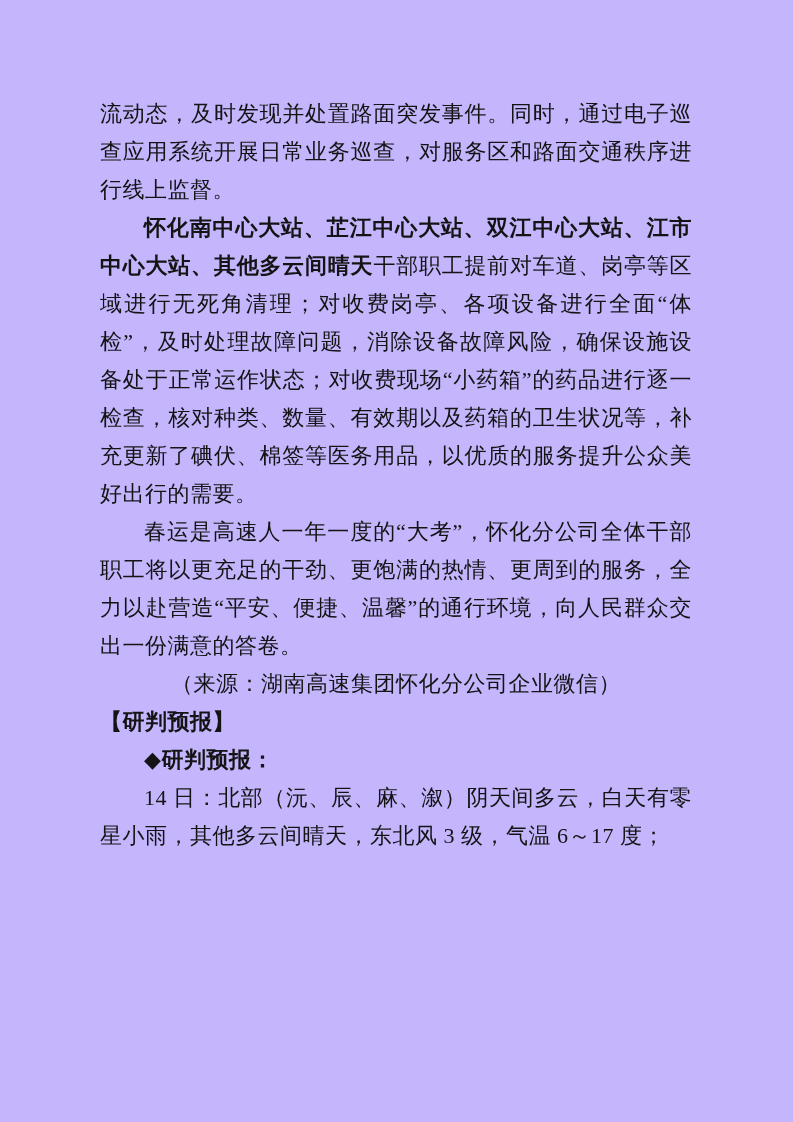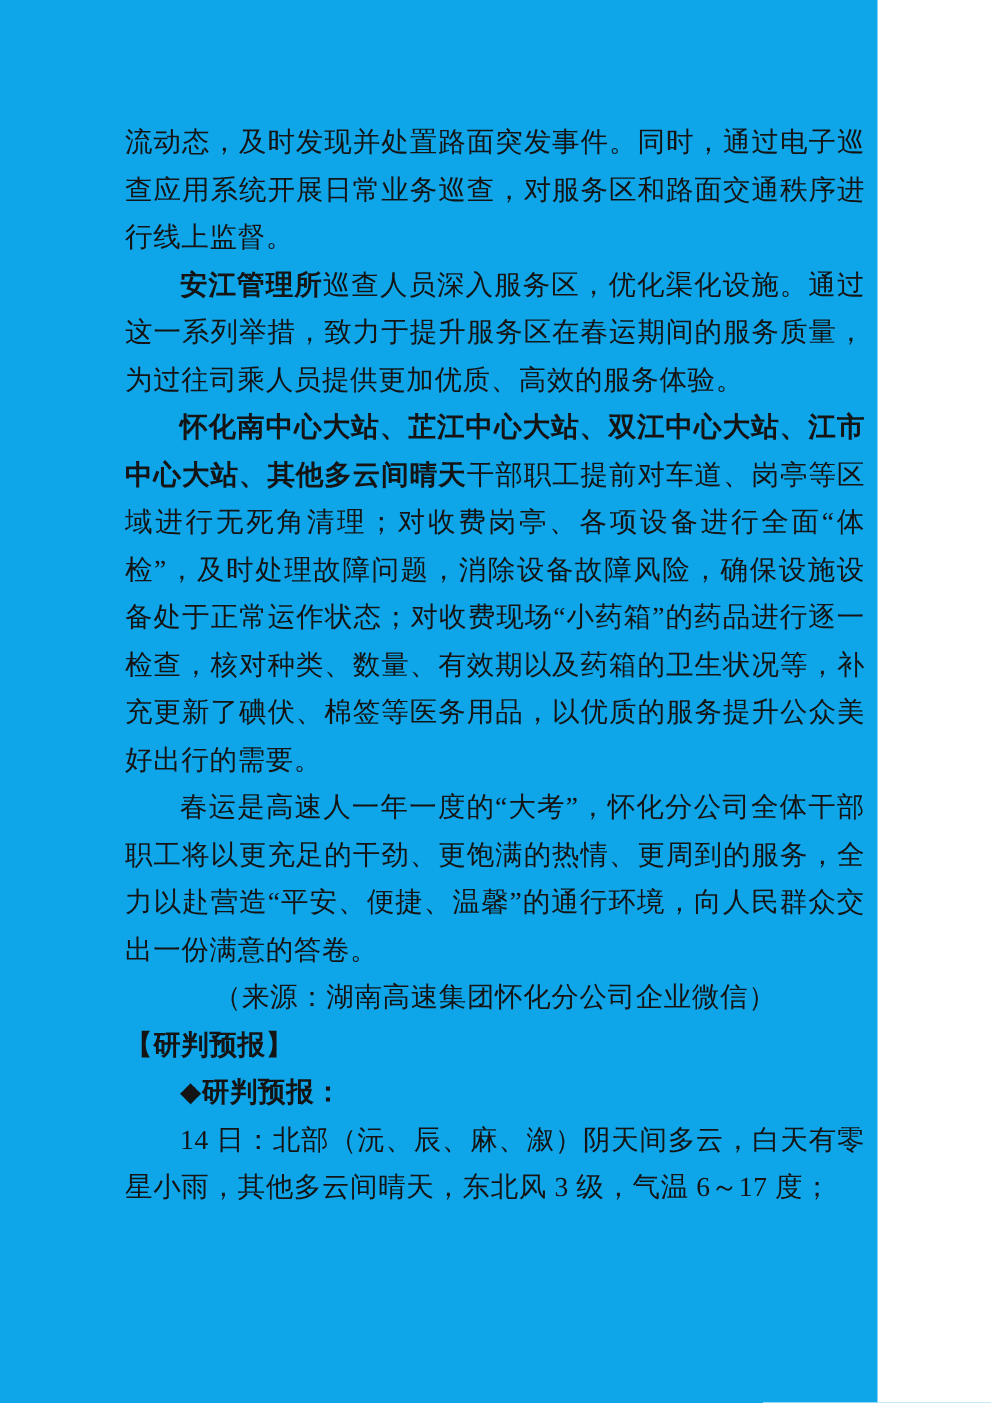--- a/index.html
+++ b/index.html
@@ -2,23 +2,23 @@
 <html><head>
 <meta charset="utf-8">
 <style>
   html, body {
     margin: 0;
     padding: 0;
     background: #ffffff;
   }
   .page {
     position: relative;
-    width: 702px;
+    width: 793px;
     height: 1122px;
-    background: #0ea5e9;
+    background: #c4b5fd;
     overflow: hidden;
   }
   .content {
     position: absolute;
     left: 100px;
     top: 95px;
     width: 592px;
   }
   p.para {
     margin: 0;
@@ -35,21 +35,20 @@
   p.para.indent { text-indent: 2em; }
   p.para.right  { text-align: center; }
   span.bold { font-weight: 700; }
 </style>
 </head>
 <body>
 
 <div class="page">
   <div class="content">
       <p class="para body"><span>流动态，及时发现并处置路面突发事件。同时，通过电子巡查应用系统开展日常业务巡查，对服务区和路面交通秩序进行线上监督。</span></p>
-      <p class="para body indent"><span class="bold">安江管理所</span><span>巡查人员深入服务区，优化渠化设施。通过这一系列举措，致力于提升服务区在春运期间的服务质量，为过往司乘人员提供更加优质、高效的服务体验。</span></p>
       <p class="para body indent"><span class="bold">怀化南中心大站、芷江中心大站、双江中心大站、江市中心大站、其他多云间晴天</span><span>干部职工提前对车道、岗亭等区域进行无死角清理；对收费岗亭、各项设备进行全面“体检”，及时处理故障问题，消除设备故障风险，确保设施设备处于正常运作状态；对收费现场“小药箱”的药品进行逐一检查，核对种类、数量、有效期以及药箱的卫生状况等，补充更新了碘伏、棉签等医务用品，以优质的服务提升公众美好出行的需要。</span></p>
       <p class="para body indent"><span>春运是高速人一年一度的“大考”，怀化分公司全体干部职工将以更充足的干劲、更饱满的热情、更周到的服务，全力以赴营造“平安、便捷、温馨”的通行环境，向人民群众交出一份满意的答卷。</span></p>
       <p class="para source right"><span>（来源：湖南高速集团怀化分公司企业微信）</span></p>
       <p class="para heading"><span class="bold">【研判预报】</span></p>
       <p class="para subheading indent"><span class="bold">◆研判预报：</span></p>
       <p class="para body indent"><span>14 日：北部（沅、辰、麻、溆）阴天间多云，白天有零星小雨，其他多云间晴天，东北风 3 级，气温 6～17 度；</span></p>
     </div>
 </div>
 
 </body></html>

